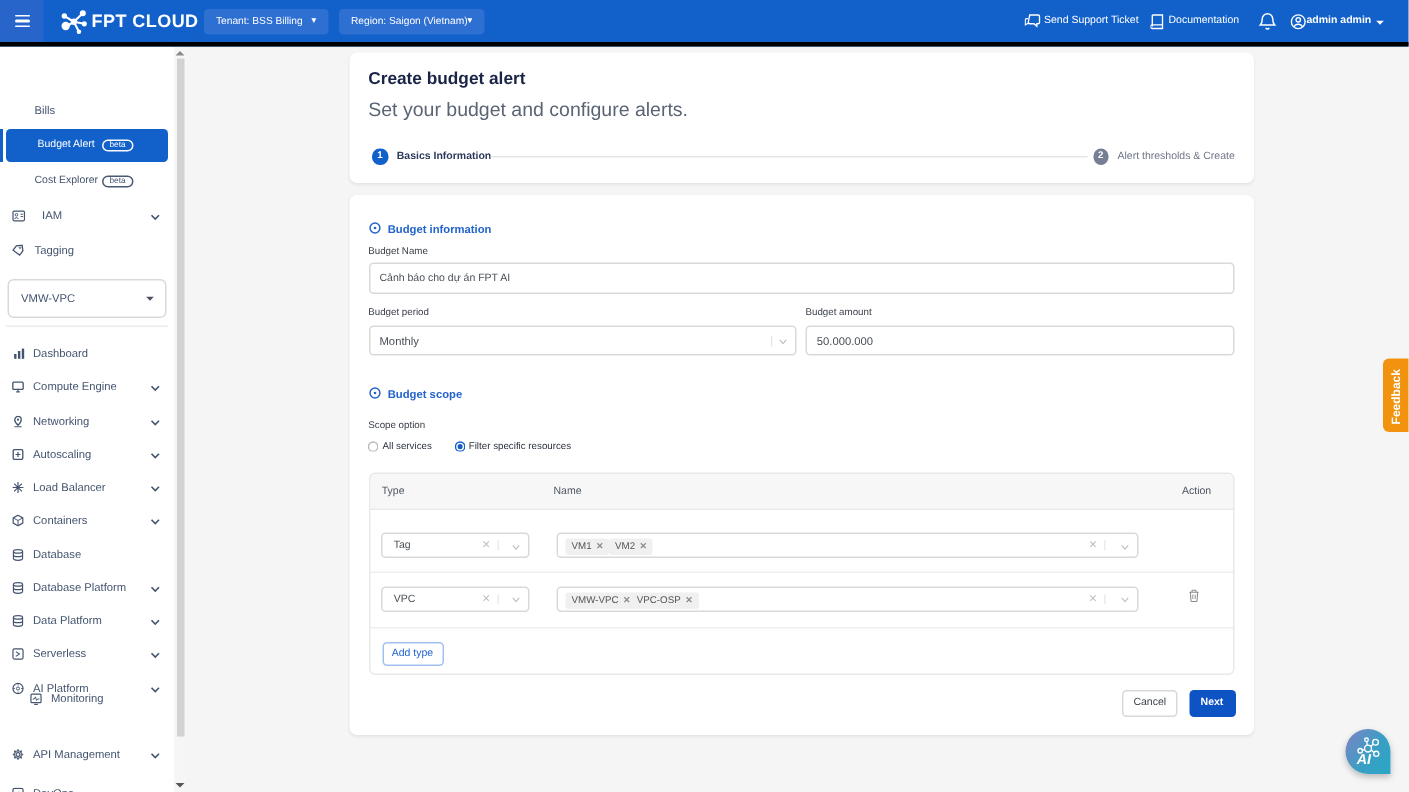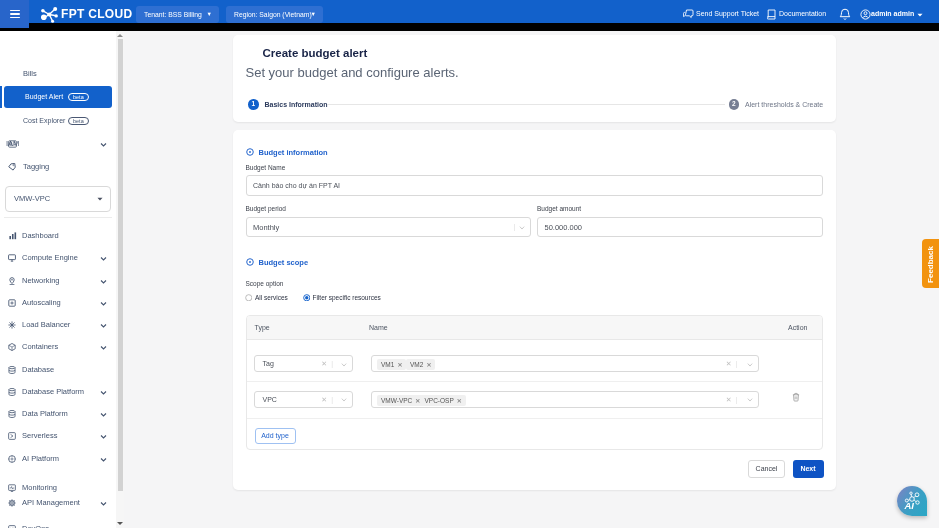--- a/index.html
+++ b/index.html
@@ -1,20 +1,20 @@
 <!DOCTYPE html>
 <html><head>
 <meta charset="utf-8">
 <style>
 * { margin:0; padding:0; box-sizing:border-box; }
 html,body { width:939px; height:528px; overflow:hidden; font-family:"Liberation Sans",sans-serif; background:#f5f5f6; }
 div,span { white-space:nowrap; }
 
 
-#topbar { position:absolute; left:0; top:0; width:939px; height:31px; background:#1261cb; border-bottom:8px solid #000000; z-index:50; }
+#topbar { position:absolute; left:0; top:0; width:939px; height:31px; background:#1261cb; border-bottom:3px solid #000000; z-index:50; }
 #burgerblock { position:absolute; left:0; top:0; width:29px; height:28px; background:#2865ca; }
 #burger { position:absolute; left:9.5px; top:9.5px; width:10px; height:9px; }
 #burger div { height:1.5px; background:#fff; margin-bottom:2px; border-radius:1px; }
 #logotext { position:absolute; left:61px; top:0; color:#fff; font-size:12px; font-weight:bold; letter-spacing:0.3px; line-height:28px; }
 .hchip { position:absolute; top:6px; height:17px; background:#2e6fd2; border-radius:3px; color:#fff; font-size:6.8px; line-height:17px; padding:0 8px; }
 .hchip .car { position:absolute; right:7px; top:0; line-height:17px; font-size:5.5px; }
 #chip1 { left:136px; width:83px; }
 #chip2 { left:226px; width:97px; }
 .hright { position:absolute; top:0; height:28px; color:#fff; font-size:7px; line-height:28px; }
 .hicon { position:absolute; }
@@ -31,21 +31,21 @@
 #bdalert-strip { position:absolute; left:0; top:55.4px; width:2px; height:22px; background:#1261cb; }
 .betapill { position:absolute; font-size:5.5px; border-radius:5px; height:8px; line-height:7px; padding:0 4px; }
 #vpcselect { position:absolute; left:5px; top:155px; width:106px; height:25.5px; border:1px solid #d9d9d9; border-radius:4px; background:#fff; }
 #vpcselect span { position:absolute; left:8px; top:0; line-height:23.5px; font-size:7.5px; color:#44546f; }
 #sbdivider { position:absolute; left:4px; top:185.5px; width:108px; height:1px; background:#ececec; }
 
 
 .card { position:absolute; background:#fff; border-radius:5px; box-shadow:0 1px 2px rgba(0,0,0,0.07); z-index:5; }
 #card1 { left:232.5px; top:34.5px; width:603px; height:87px; }
 #card2 { left:232.5px; top:129.5px; width:603px; height:360px; }
-#ctitle { position:absolute; left:30px; top:12.5px; font-size:11.5px; font-weight:bold; color:#192447; }
+#ctitle { position:absolute; left:13px; top:12.5px; font-size:11.5px; font-weight:bold; color:#192447; }
 #csub { position:absolute; left:13px; top:30px; font-size:13px; color:#5a6474; }
 .stepc { position:absolute; top:64.5px; width:10.5px; height:10.5px; border-radius:50%; color:#fff; font-size:6.5px; font-weight:bold; text-align:center; line-height:10.5px; }
 #step1c { left:15.5px; background:#1261cb; }
 #step2c { left:496px; background:#767e93; }
 #step1t { position:absolute; left:32px; top:64px; font-size:7px; font-weight:bold; color:#2b3a5c; line-height:11px; }
 #step2t { position:absolute; left:512.5px; top:64px; font-size:7px; color:#6e7687; line-height:11px; }
 #stepline { position:absolute; left:94.5px; top:69.5px; width:398px; height:1px; background:#e6e6e6; }
 
 .sechead { position:absolute; left:13px; height:11px; }
 .sechead svg { position:absolute; left:0; top:1px; }
@@ -137,21 +137,21 @@
   <div class="navrow" style="top:78.5px;">
     <span class="navtxt" style="left:23px;font-size:7px;">Cost Explorer</span>
     <span class="betapill" style="left:68px;top:7px;border:0.8px solid #4a5873;color:#44546f;">beta</span>
   </div>
   <div class="navrow" style="top:102px;">
     <svg class="navico" width="9" height="8" viewBox="0 0 11 10" fill="none" stroke="#44546f" stroke-width="1">
         <rect x="0.7" y="1" width="9.6" height="8" rx="1"></rect>
         <circle cx="3.6" cy="4" r="1.1" stroke-width="0.8"></circle>
         <path d="M2 7.5 a1.7 1.7 0 0 1 3.2 0 M7 3.5 h2.2 M7 5.5 h2.2" stroke-width="0.8"></path>
       </svg>
-    <span class="navtxt" style="left:6px;">IAM</span>
+    <span class="navtxt" style="left:28px;">IAM</span>
     <svg class="navchev" width="7" height="7" viewBox="0 0 7 7" fill="none" stroke="#44546f" stroke-width="1.1">
         <path d="M1 2.5 L3.5 5 L6 2.5"></path>
       </svg>
   </div>
   <div class="navrow" style="top:124.5px;text-decoration:underline;">
     <svg class="navico" width="8" height="8" viewBox="0 0 10 10" fill="none" stroke="#44546f" stroke-width="1.1">
         <path d="M1 4.2 L4.2 1 L9 1 L9 5.8 L5.8 9 Z" transform="rotate(-8 5 5)"></path>
         <circle cx="7" cy="2.9" r="0.7" stroke-width="0.7" transform="rotate(-8 5 5)"></circle>
       </svg>
     <span class="navtxt" style="left:23px;">Tagging</span>
@@ -263,21 +263,21 @@
     <svg class="navico" width="8" height="8" viewBox="0 0 10 10" fill="none" stroke="#44546f" stroke-width="1">
         <circle cx="5" cy="5" r="4.2"></circle>
         <circle cx="5" cy="5" r="1.3" stroke-width="0.8"></circle>
         <path d="M5 0.8 v1.6 M5 7.6 v1.6 M0.8 5 h1.6 M7.6 5 h1.6" stroke-width="0.7"></path>
       </svg>
     <span class="navtxt">AI Platform</span>
     <svg class="navchev" width="7" height="7" viewBox="0 0 7 7" fill="none" stroke="#44546f" stroke-width="1.1">
         <path d="M1 2.5 L3.5 5 L6 2.5"></path>
       </svg>
   </div>
-  <div class="navrow" style="top:446px;">
+  <div class="navrow" style="top:424px;margin-left:12px;">
     <svg class="navico" width="8" height="8" viewBox="0 0 10 10" fill="none" stroke="#44546f" stroke-width="1">
         <rect x="0.8" y="1" width="8.4" height="7" rx="0.8"></rect>
         <path d="M2.2 5 h1.4 l0.9-1.8 1 3 0.9-1.2 h1.4" stroke-width="0.8"></path>
         <path d="M3.5 9.5 h3" stroke-width="1"></path>
       </svg>
     <span class="navtxt">Monitoring</span>
   </div>
   <div class="navrow" style="top:461px;">
     <svg class="navico" width="8" height="8" viewBox="0 0 10 10" fill="none" stroke="#44546f" stroke-width="1">
         <circle cx="5" cy="5" r="1.6"></circle>

